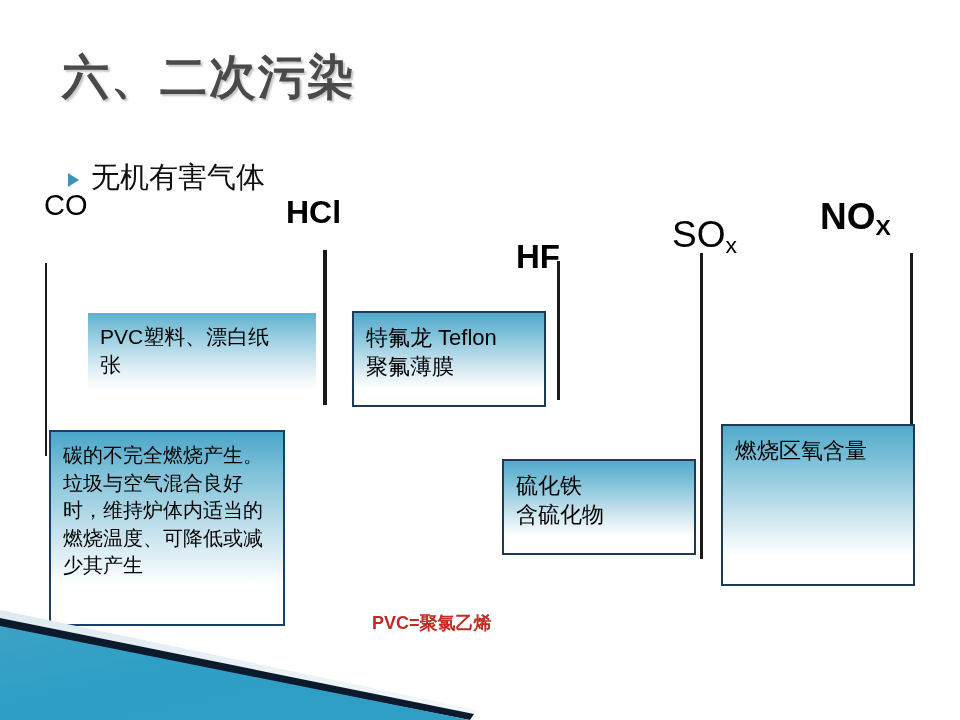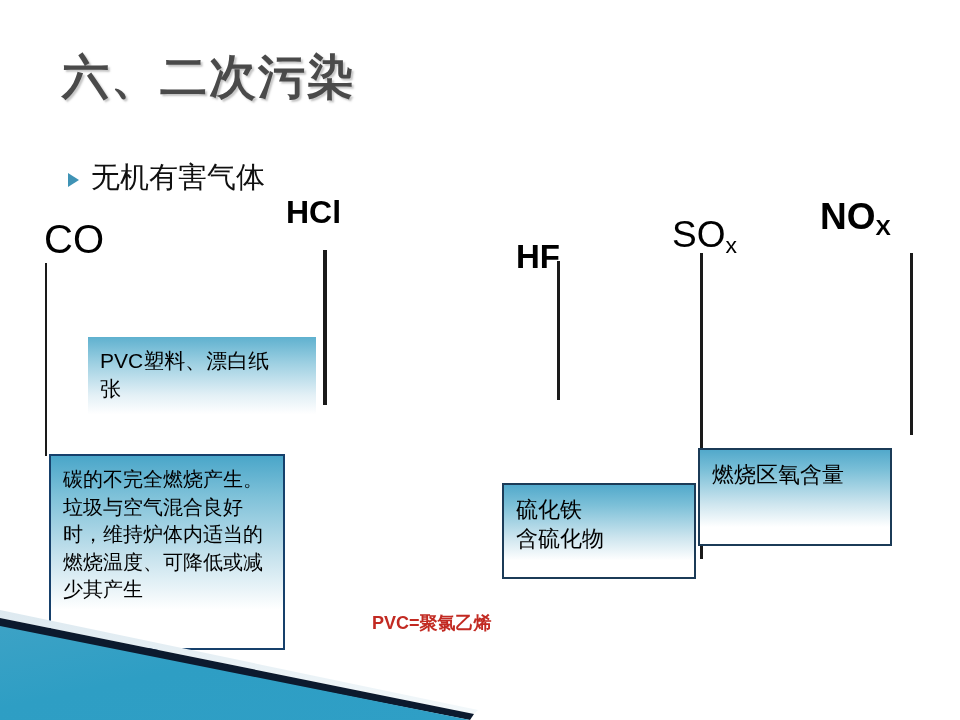--- a/index.html
+++ b/index.html
@@ -60,21 +60,21 @@
     color: #000000;
     white-space: nowrap;
     line-height: 1;
   }
   .gas-label sub {
     font-size: 0.62em;
     vertical-align: baseline;
     position: relative;
     top: 0.26em;
   }
-  #gas-co  { left: 44px;  top: 219px; font-size: 40px; font-weight: normal; }
+  #gas-co  { left: 44px;  top: 191px; font-size: 29px; font-weight: normal; }
   #gas-hcl { left: 286px; top: 196px; font-size: 32px; font-weight: bold; }
   #gas-hf  { left: 516px; top: 204px; font-size: 33px; font-weight: bold; margin-top: 36px; }
   #gas-sox { left: 672px; top: 216px; font-size: 37px; font-weight: normal; text-align: right; }
   #gas-nox { left: 820px; top: 198px; font-size: 37px; font-weight: bold; }
 
   
   .vline {
     position: absolute;
     background: #1a1a1a;
   }
@@ -85,21 +85,20 @@
   #line-nox { left: 910px; top: 253px; width: 3px; height: 182px; }
 
   
   .box {
     position: absolute;
     box-sizing: border-box;
     background: linear-gradient(to bottom, #52a9cb 0%, #7cc0d8 22%, #cfe6ef 58%, #ffffff 82%, #ffffff 100%);
     color: #000000;
     padding: 10px 12px 8px 12px;
     line-height: 1.32;
-    margin-top: 24px;
   }
   .box.bordered { border: 2px solid #1b3b57; }
   .box.noborder { border: none; }
 
   #box-pvc {
     left: 88px; top: 313px; width: 228px; height: 88px;
     font-size: 21px;
     background: linear-gradient(to bottom, #5fb1cf 0%, #9ed0e2 30%, #e3f0f6 66%, #ffffff 88%, #ffffff 100%);
   }
   #box-teflon {
@@ -111,21 +110,21 @@
     font-size: 20px;
     line-height: 1.38;
     border: 2px solid #16406b;
     background: linear-gradient(to bottom, #4aa6c9 0%, #7cc0d8 20%, #c6e2ed 52%, #ffffff 80%, #ffffff 100%);
   }
   #box-sulfide {
     left: 502px; top: 459px; width: 194px; height: 96px;
     font-size: 22px;
   }
   #box-nox {
-    left: 698px; top: 424px; width: 194px; height: 98px;
+    left: 721px; top: 424px; width: 194px; height: 162px;
     font-size: 22px;
   }
   .box .line2 { display: block; }
 
   
   #footnote {
     position: absolute;
     left: 372px;
     top: 611px;
     font-size: 18px;
@@ -189,20 +188,24 @@
   <div class="vline" id="line-hcl"></div>
   <div class="vline" id="line-hf"></div>
   <div class="vline" id="line-sox"></div>
   <div class="vline" id="line-nox"></div>
 
   <div class="box noborder" id="box-pvc">
     <span class="line2">PVC塑料、漂白纸</span>
     <span class="line2">张</span>
   </div>
 
+  <div class="box bordered" id="box-teflon">
+    <span class="line2">特氟龙 Teflon</span>
+    <span class="line2">聚氟薄膜</span>
+  </div>
 
   <div class="box bordered" id="box-co">
     <span>碳的不完全燃烧产生。垃圾与空气混合良好时，维持炉体内适当的燃烧温度、可降低或减少其产生</span>
   </div>
 
   <div class="box bordered" id="box-sulfide">
     <span class="line2">硫化铁</span>
     <span class="line2">含硫化物</span>
   </div>
 

